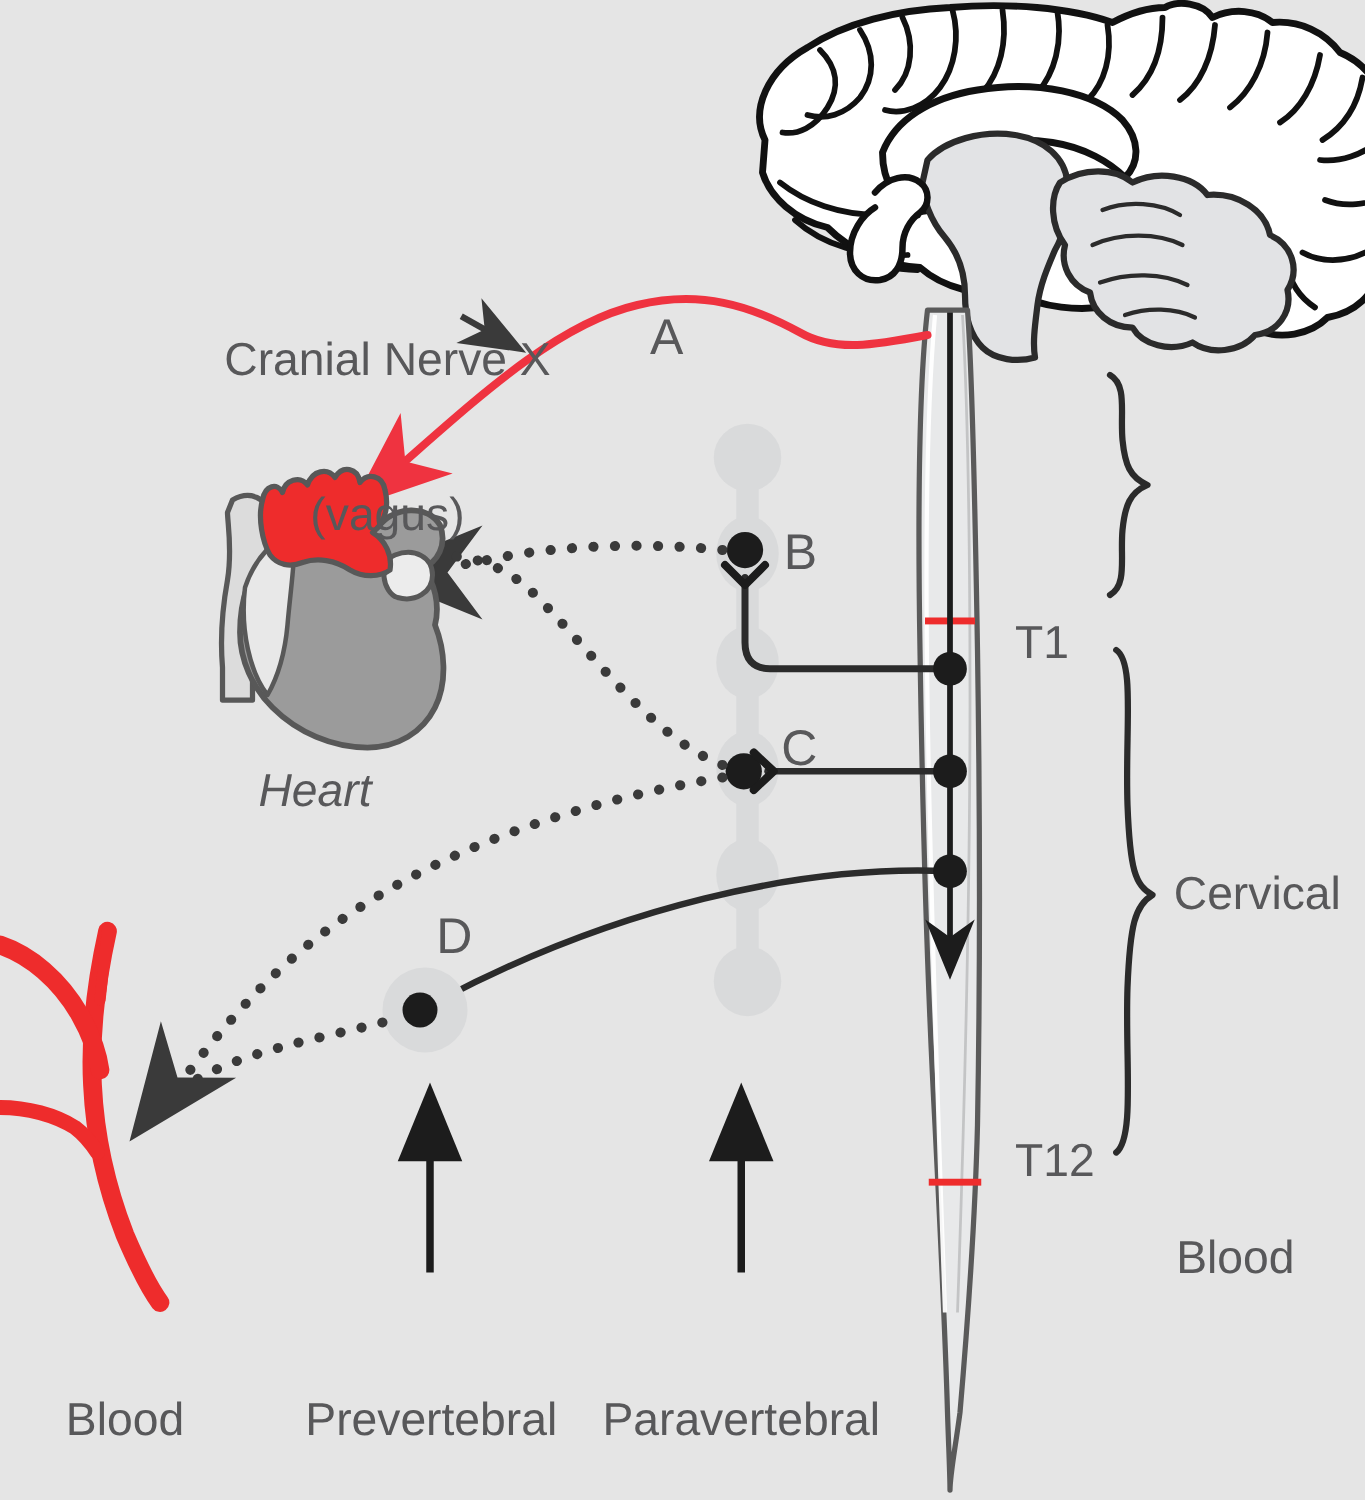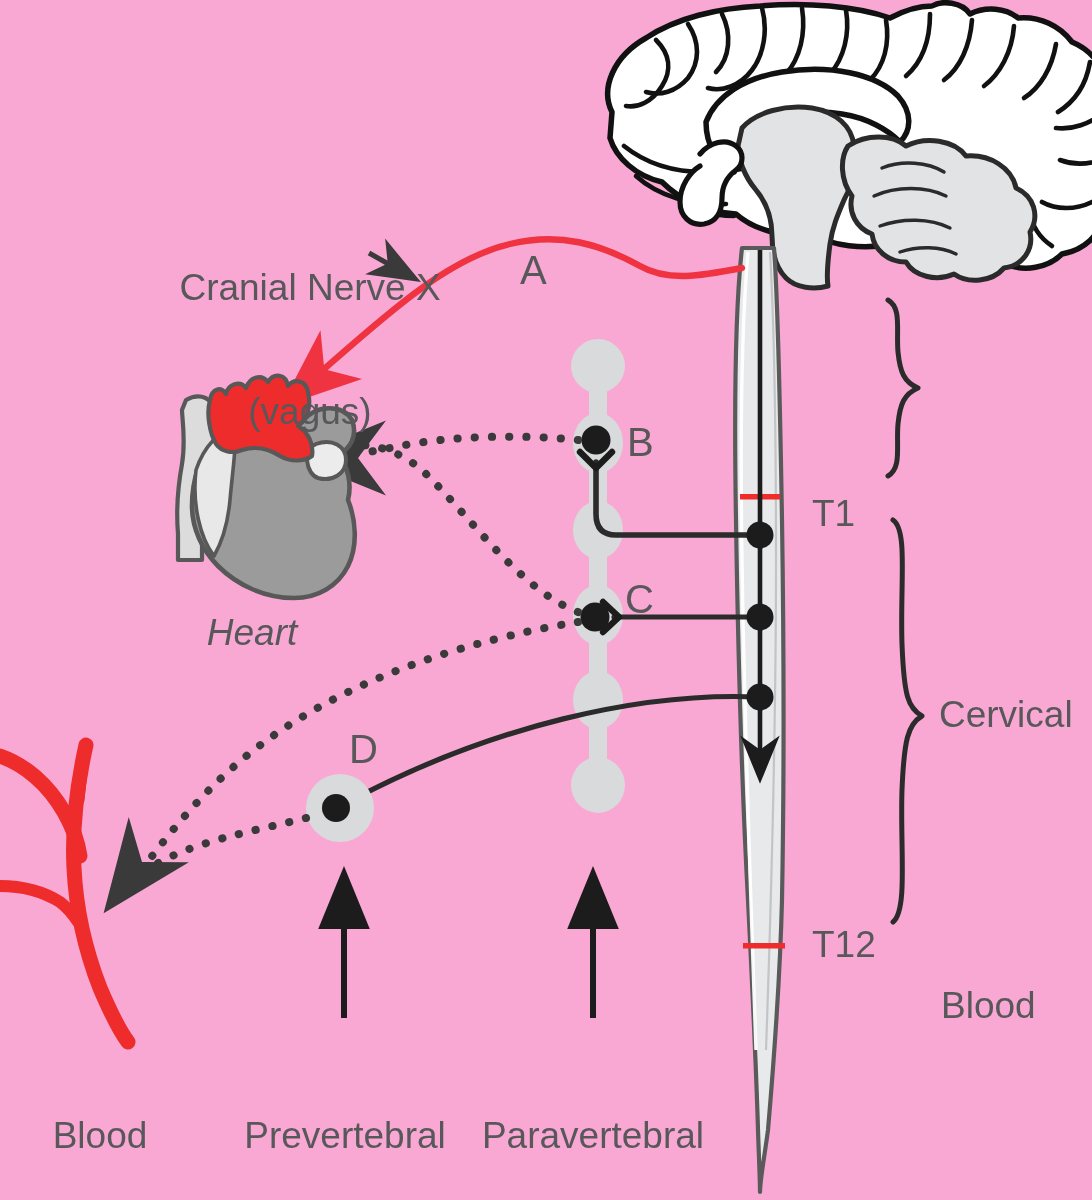--- a/index.html
+++ b/index.html
@@ -1,17 +1,17 @@
 <!DOCTYPE html>
 <html><head>
 <meta charset="utf-8">
 <style>
   html,body{margin:0;padding:0;background:#ffffff;}
   body{font-family:"Liberation Sans","DejaVu Sans",sans-serif;}
-  #stage{position:relative;width:1092px;height:1200px;background:#f9a8d4;overflow:hidden;}
+  #stage{position:relative;width:1092px;height:1200px;background:#e5e5e5;overflow:hidden;}
   #stage svg{position:absolute;left:0;top:0;}
   .lbl{position:absolute;color:#58585a;font-family:"Liberation Sans","DejaVu Sans",sans-serif;
        white-space:pre;line-height:1.12;}
   .big{font-size:37px;}
   .ltr{font-size:40px;}
   .ctr{text-align:center;}
 </style>
 </head>
 <body>
 
@@ -287,15 +287,15 @@
     
   </div>
 
 
   <div class="lbl big" style="left:939px;top:694px;">Cervical</div>
 
   <div class="lbl big" style="left:941px;top:985px;">Blood</div>
 
   <div class="lbl big" style="left:812px;top:493px;">T1</div>
 
-  <div class="lbl big" style="left:812px;top:908px;margin-top:16px;">T12</div>
+  <div class="lbl big" style="left:812px;top:908px;">T12</div>
 
 </div>
 
 </body></html>

